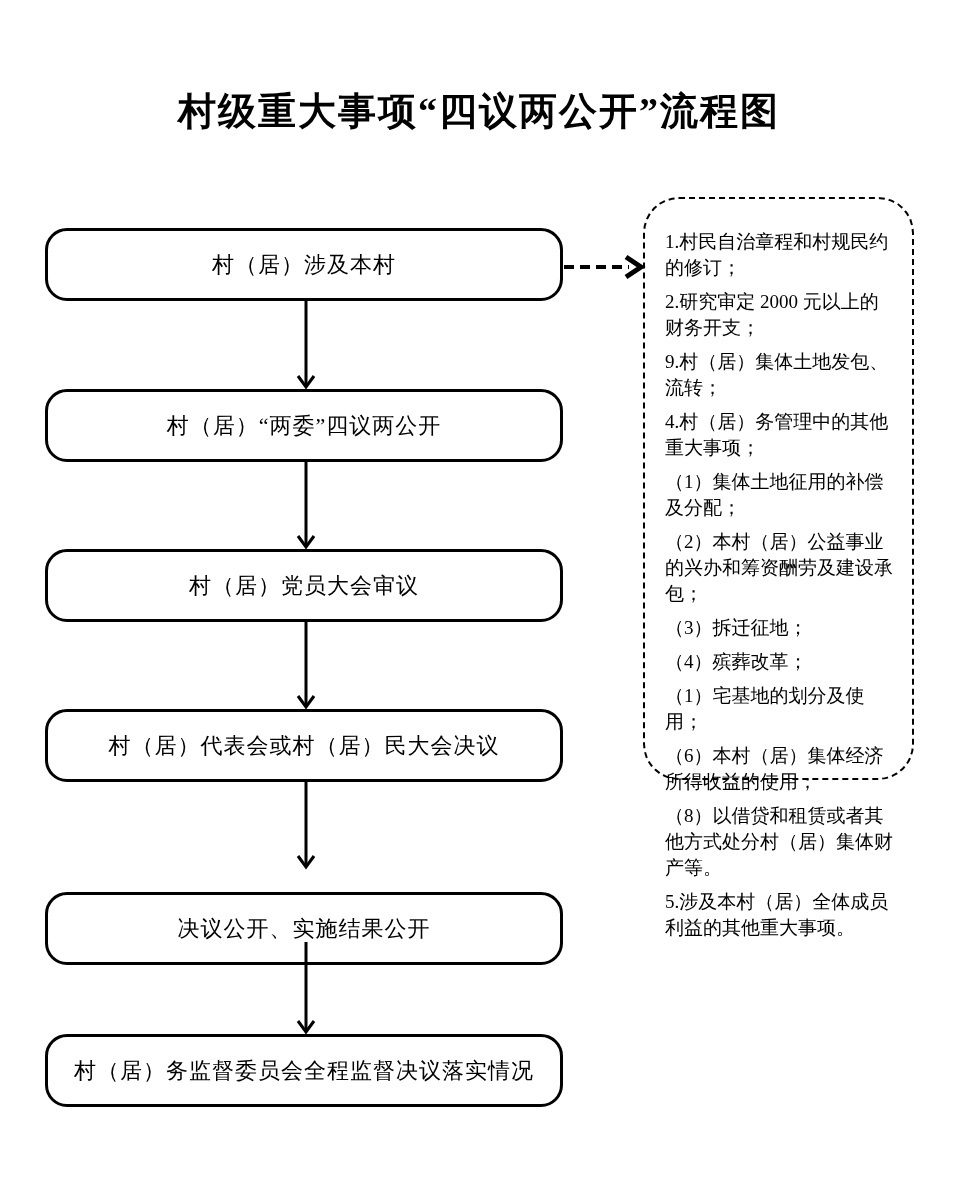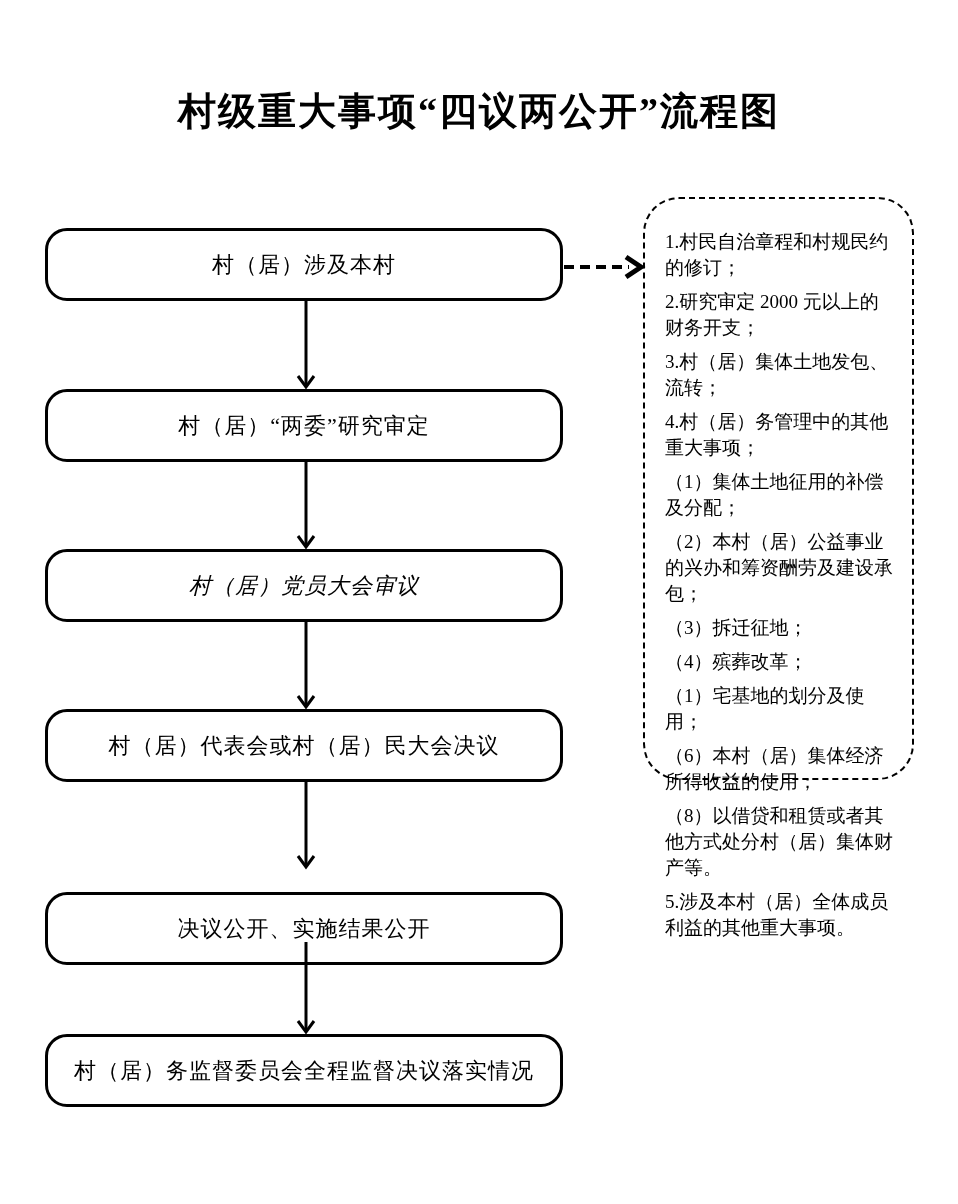--- a/index.html
+++ b/index.html
@@ -40,21 +40,21 @@
     display: flex;
     align-items: center;
     justify-content: center;
     font-size: 22px;
     letter-spacing: 1px;
     text-align: center;
     white-space: nowrap;
   }
   .s1 { top: 228px; }
   .s2 { top: 389px; }
-  .s3 { top: 549px; font-style: italic; }
+  .s3 { top: 549px; }
   .s4 { top: 709px; }
   .s5 { top: 869px; margin-top: 23px; }
   .s6 { top: 1034px; }
   .note-panel {
     position: absolute;
     left: 643px;
     top: 197px;
     width: 271px;
     height: 583px;
     box-sizing: border-box;
@@ -82,39 +82,39 @@
 <body>
 
 <div class="canvas">
 
   <div class="title">村级重大事项“四议两公开”流程图</div>
 
   <div class="step s1">
     <span>村（居）涉及本村</span>
   </div>
   <div class="step s2">
-    <span>村（居）“两委”研究审定</span>
+    <span>村（居）“两委”四议两公开</span>
   </div>
   <div class="step s3">
     <span>村（居）党员大会审议</span>
   </div>
   <div class="step s4">
     <span>村（居）代表会或村（居）民大会决议</span>
   </div>
   <div class="step s5">
     <span>决议公开、实施结果公开</span>
   </div>
   <div class="step s6">
     <span>村（居）务监督委员会全程监督决议落实情况</span>
   </div>
 
   <div class="note-panel">
       <div class="note-line">1.村民自治章程和村规民约的修订；</div>
       <div class="note-line">2.研究审定 2000 元以上的财务开支；</div>
-      <div class="note-line">3.村（居）集体土地发包、流转；</div>
+      <div class="note-line">9.村（居）集体土地发包、流转；</div>
       <div class="note-line">4.村（居）务管理中的其他重大事项；</div>
       <div class="note-line">（1）集体土地征用的补偿及分配；</div>
       <div class="note-line">（2）本村（居）公益事业的兴办和筹资酬劳及建设承包；</div>
       <div class="note-line">（3）拆迁征地；</div>
       <div class="note-line">（4）殡葬改革；</div>
       <div class="note-line">（1）宅基地的划分及使用；</div>
       <div class="note-line">（6）本村（居）集体经济所得收益的使用；</div>
       <div class="note-line">（8）以借贷和租赁或者其他方式处分村（居）集体财产等。</div>
       <div class="note-line">5.涉及本村（居）全体成员利益的其他重大事项。</div>
     </div>

